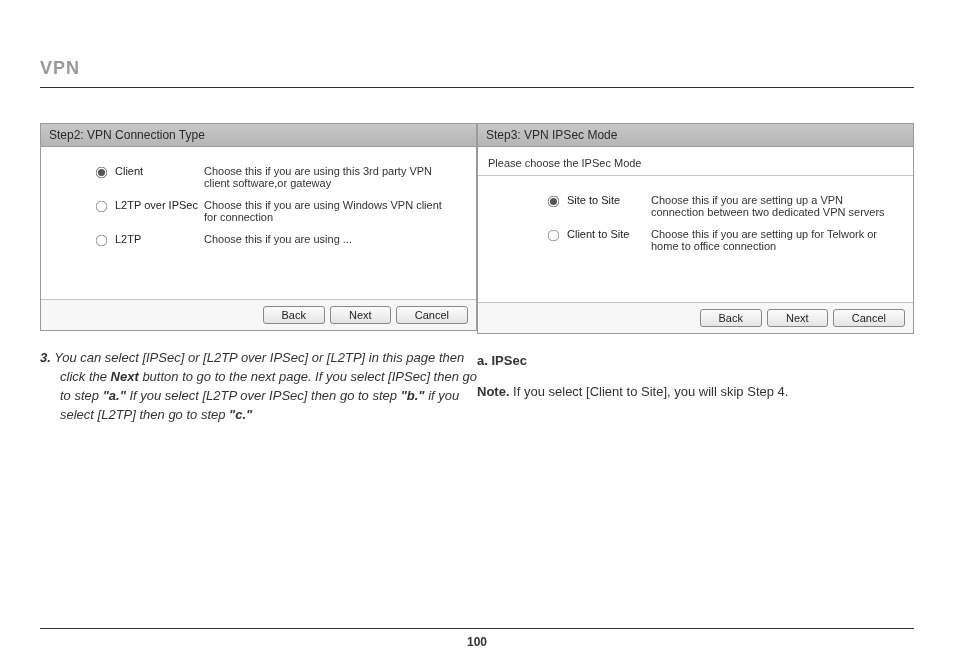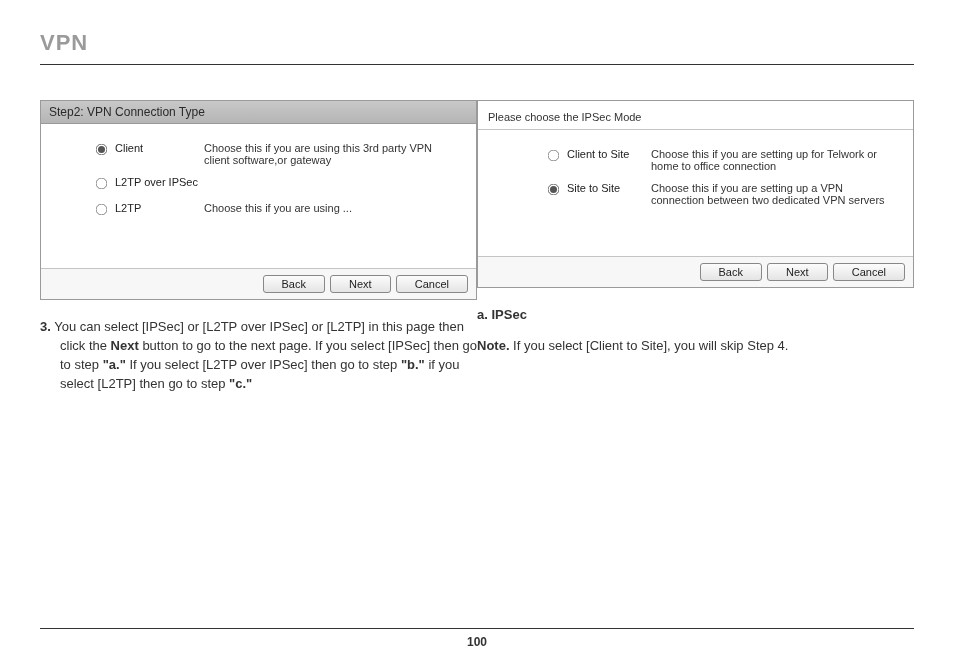--- a/index.html
+++ b/index.html
@@ -7,24 +7,25 @@
     font-family: Arial, Helvetica, sans-serif;
     background: #fff;
     width: 954px;
     height: 669px;
     position: relative;
     padding: 30px 40px 0 40px;
     color: #333;
   }
   .page-header {
     color: #9a9a9a;
-    font-size: 22px;
+    font-size: 18px;
     font-weight: bold;
     letter-spacing: 1px;
     margin-bottom: 8px;
+    margin-top: 28px;
   }
   .hr-top {
     border: none;
     border-top: 1.5px solid #333;
     margin-bottom: 35px;
   }
   .columns {
     display: flex;
   }
   .col {
@@ -101,20 +102,21 @@
   }
   .body-text p { margin-bottom: 12px; }
   .num-label {
     font-weight: bold;
   }
   .bold { font-weight: bold; }
   .indent {
     display: block;
     padding-left: 20px;
     text-indent: -20px;
+    font-style: italic;
   }
   .indent-sub {
     display: block;
     padding-left: 20px;
   }
   .page-footer {
     position: absolute;
     left: 40px;
     right: 40px;
     bottom: 20px;
@@ -150,20 +152,21 @@
 
         <div class="opt-row">
           <span class="opt-radio"><input type="radio" name="l" checked="" style=""></span>
           <span class="opt-label">Client</span>
           <span class="opt-desc">Choose this if you are using this 3rd party VPN client software,or gateway</span>
         </div>
 
         <div class="opt-row">
           <span class="opt-radio"><input type="radio" name="l" style=""></span>
           <span class="opt-label">L2TP over IPSec</span>
+          <span class="opt-desc">Choose this if you are using Windows VPN client for connection</span>
         </div>
 
         <div class="opt-row">
           <span class="opt-radio"><input type="radio" name="l" style=""></span>
           <span class="opt-label">L2TP</span>
           <span class="opt-desc">Choose this if you are using ...</span>
         </div>
 
       </div>
       <div class="panel-footer">
@@ -175,33 +178,34 @@
 
     <div class="body-text">
       <p class="indent">
         <span class="num-label">3.</span><span> You can select [IPSec] or [L2TP over IPSec] or [L2TP] in this page then click the </span><span class="bold">Next</span><span> button to go to the next page. If you select [IPSec] then go to step </span><span class="bold">"a."</span><span> If you select [L2TP over IPSec] then go to step </span><span class="bold">"b."</span><span> if you select [L2TP] then go to step </span><span class="bold">"c."</span>
       </p>
     </div>
   </div>
 
   <div class="col col-right">
     <div class="ui-panel">
+      <div class="panel-title">Step3: VPN IPSec Mode</div>
       <div class="panel-subtitle">Please choose the IPSec Mode</div>
       <div class="panel-body">
+
+        <div class="opt-row">
+          <span class="opt-radio"><input type="radio" name="r" checked="" style=""></span>
+          <span class="opt-label">Site to Site</span>
+          <span class="opt-desc">Choose this if you are setting up a VPN connection between two dedicated VPN servers</span>
+        </div>
 
         <div class="opt-row">
           <span class="opt-radio"><input type="radio" name="r" style=""></span>
           <span class="opt-label">Client to Site</span>
           <span class="opt-desc">Choose this if you are setting up for Telwork or home to office connection</span>
-        </div>
-
-        <div class="opt-row">
-          <span class="opt-radio"><input type="radio" name="r" checked="" style=""></span>
-          <span class="opt-label">Site to Site</span>
-          <span class="opt-desc">Choose this if you are setting up a VPN connection between two dedicated VPN servers</span>
         </div>
 
       </div>
       <div class="panel-footer">
         <span class="btn">Back</span>
         <span class="btn">Next</span>
         <span class="btn">Cancel</span>
       </div>
     </div>
 

